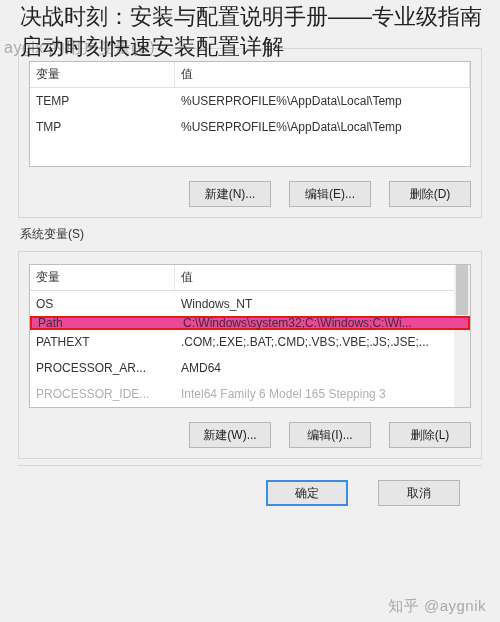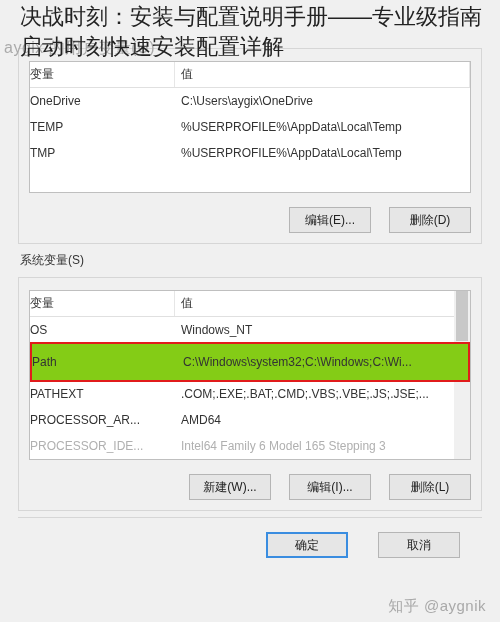--- a/index.html
+++ b/index.html
@@ -49,29 +49,29 @@
   }
   .list-header, .list-row {
     display: flex; flex-direction: row;
     height: 26px; align-items: center;
     font-size: 12px;
   }
   .list-header {
     background: #fff;
     border-bottom: 1px solid #e0e0e0;
   }
-  .col-var { width: 145px; padding-left: 0; overflow: hidden; white-space: nowrap; text-overflow: ellipsis; }
+  .col-var { width: 145px; padding-left: 6px; overflow: hidden; white-space: nowrap; text-overflow: ellipsis; }
   .col-val { flex: 1; padding-left: 6px; overflow: hidden; white-space: nowrap; text-overflow: ellipsis; }
   .hdr { color: #333; border-right: 1px solid #e6e6e6; height: 100%; display: flex; align-items: center; }
   .list-row { color: #333; }
   .list-row.highlight {
     border: 2px solid #e11b1b;
-    background: #84cc16;
+    background: #ec4899;
     margin: -1px 0;
-    height: 40px;
+    height: 14px;
     position: relative;
     z-index: 2;
   }
   .btn-row {
     display: flex; justify-content: flex-end;
     gap: 18px; margin-top: 14px;
   }
   .btn {
     min-width: 82px; height: 26px;
     background: #e6e6e6;
@@ -109,34 +109,31 @@
 
 <div class="dialog">
 
   <div class="groupbox">
     <div class="list">
       <div class="list-header">
         <div class="col-var hdr">变量</div>
         <div class="col-val hdr">值</div>
       </div>
       <div class="list-row">
-        <div class="col-var">OneDrive</div>
-        <div class="col-val">C:\Users\aygix\OneDrive</div>
-      </div>
-      <div class="list-row">
         <div class="col-var">TEMP</div>
         <div class="col-val">%USERPROFILE%\AppData\Local\Temp</div>
       </div>
       <div class="list-row">
         <div class="col-var">TMP</div>
         <div class="col-val">%USERPROFILE%\AppData\Local\Temp</div>
       </div>
       <div class="list-row"></div>
     </div>
     <div class="btn-row">
+      <button class="btn">新建(N)...</button>
       <button class="btn">编辑(E)...</button>
       <button class="btn">删除(D)</button>
     </div>
   </div>
 
   <div class="group-label">系统变量(S)</div>
 
   <div class="groupbox">
     <div class="sys-list-wrap">
       <div class="list">

